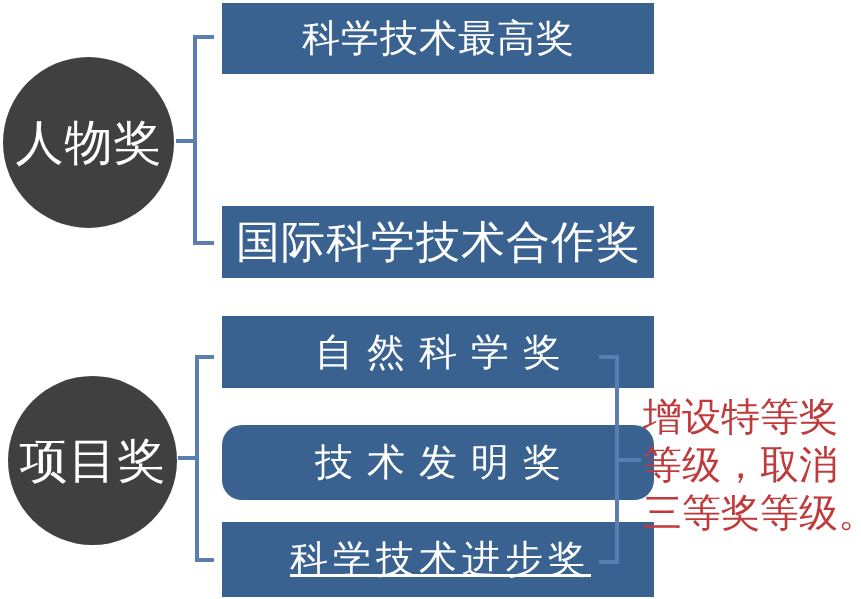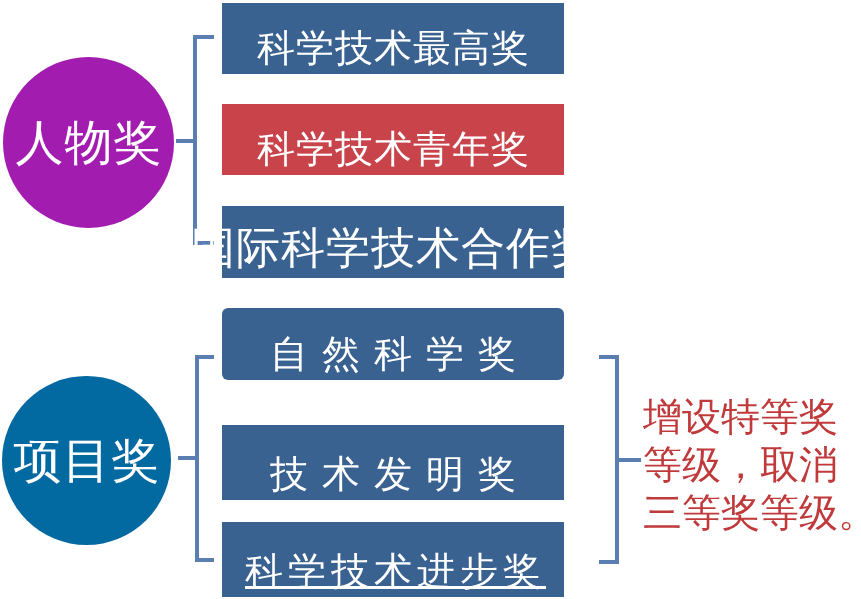--- a/index.html
+++ b/index.html
@@ -18,45 +18,45 @@
     position: absolute;
     border-radius: 50%;
     color: #ffffff;
     display: flex;
     align-items: center;
     justify-content: center;
     font-size: 48px;
     letter-spacing: 1px;
     text-indent: 1px;
   }
-  .circle.person { left: 3px;  top: 57px;  width: 171px; height: 171px; background: #a21caf; }
-  .circle.project{ left: 2px;  top: 376px; width: 169px; height: 169px; background: #0369a1; }
+  .circle.person { left: 3px;  top: 57px;  width: 171px; height: 171px; background: #404040; }
+  .circle.project{ left: 8px;  top: 376px; width: 169px; height: 169px; background: #404040; }
 
   .box {
     position: absolute;
     left: 222px;
-    width: 342px;
+    width: 432px;
     background: #3A6291;
     color: #ffffff;
     display: flex;
-    align-items: flex-end;
+    align-items: center;
     justify-content: center;
     font-size: 38px;
   }
   .box.red   { background: #C8434A; }
   .box.small { font-size: 44px; }
   .box .lbl        { letter-spacing: 1px;  margin-right: -1px;  white-space: nowrap; }
   .box.sp-wide .lbl   { letter-spacing: 14px; margin-right: -14px; }
   .box.sp-narrow .lbl { letter-spacing: 5px;  margin-right: -5px; text-decoration: underline;  }
 
   .b1 { top: 3px;   height: 71px; }
   .b2 { top: 104px; height: 71px; }
   .b3 { top: 206px; height: 72px; }
-  .b4 { top: 308px; height: 72px; border-radius: 6px; }
-  .b5 { top: 425px; height: 75px; }
+  .b4 { top: 316px; height: 72px; }
+  .b5 { top: 425px; height: 75px; border-radius: 20px; }
   .b6 { top: 522px; height: 75px; }
 
   .seg { position: absolute; background: #5B7EB0; }
 
   .annotation {
     position: absolute;
     left: 643px;
     top: 393px;
     color: #C03A3C;
     font-size: 39px;
@@ -75,23 +75,20 @@
 
   <div>
     <div class="seg" style="left:193px; top:35px;  width:4px;  height:210px;"></div>
     <div class="seg" style="left:193px; top:35px;  width:21px; height:4px;"></div>
     <div class="seg" style="left:193px; top:241px; width:21px; height:4px;"></div>
     <div class="seg" style="left:176px; top:139px; width:17px; height:4px;"></div>
   </div>
 
   <div class="box b1">
     <span class="lbl">科学技术最高奖</span>
-  </div>
-  <div class="box b2 red">
-    <span class="lbl">科学技术青年奖</span>
   </div>
   <div class="box b3 small">
     <span class="lbl">国际科学技术合作奖</span>
   </div>
 
   <div class="circle project">
     <span>项目奖</span>
   </div>
 
   <div>

